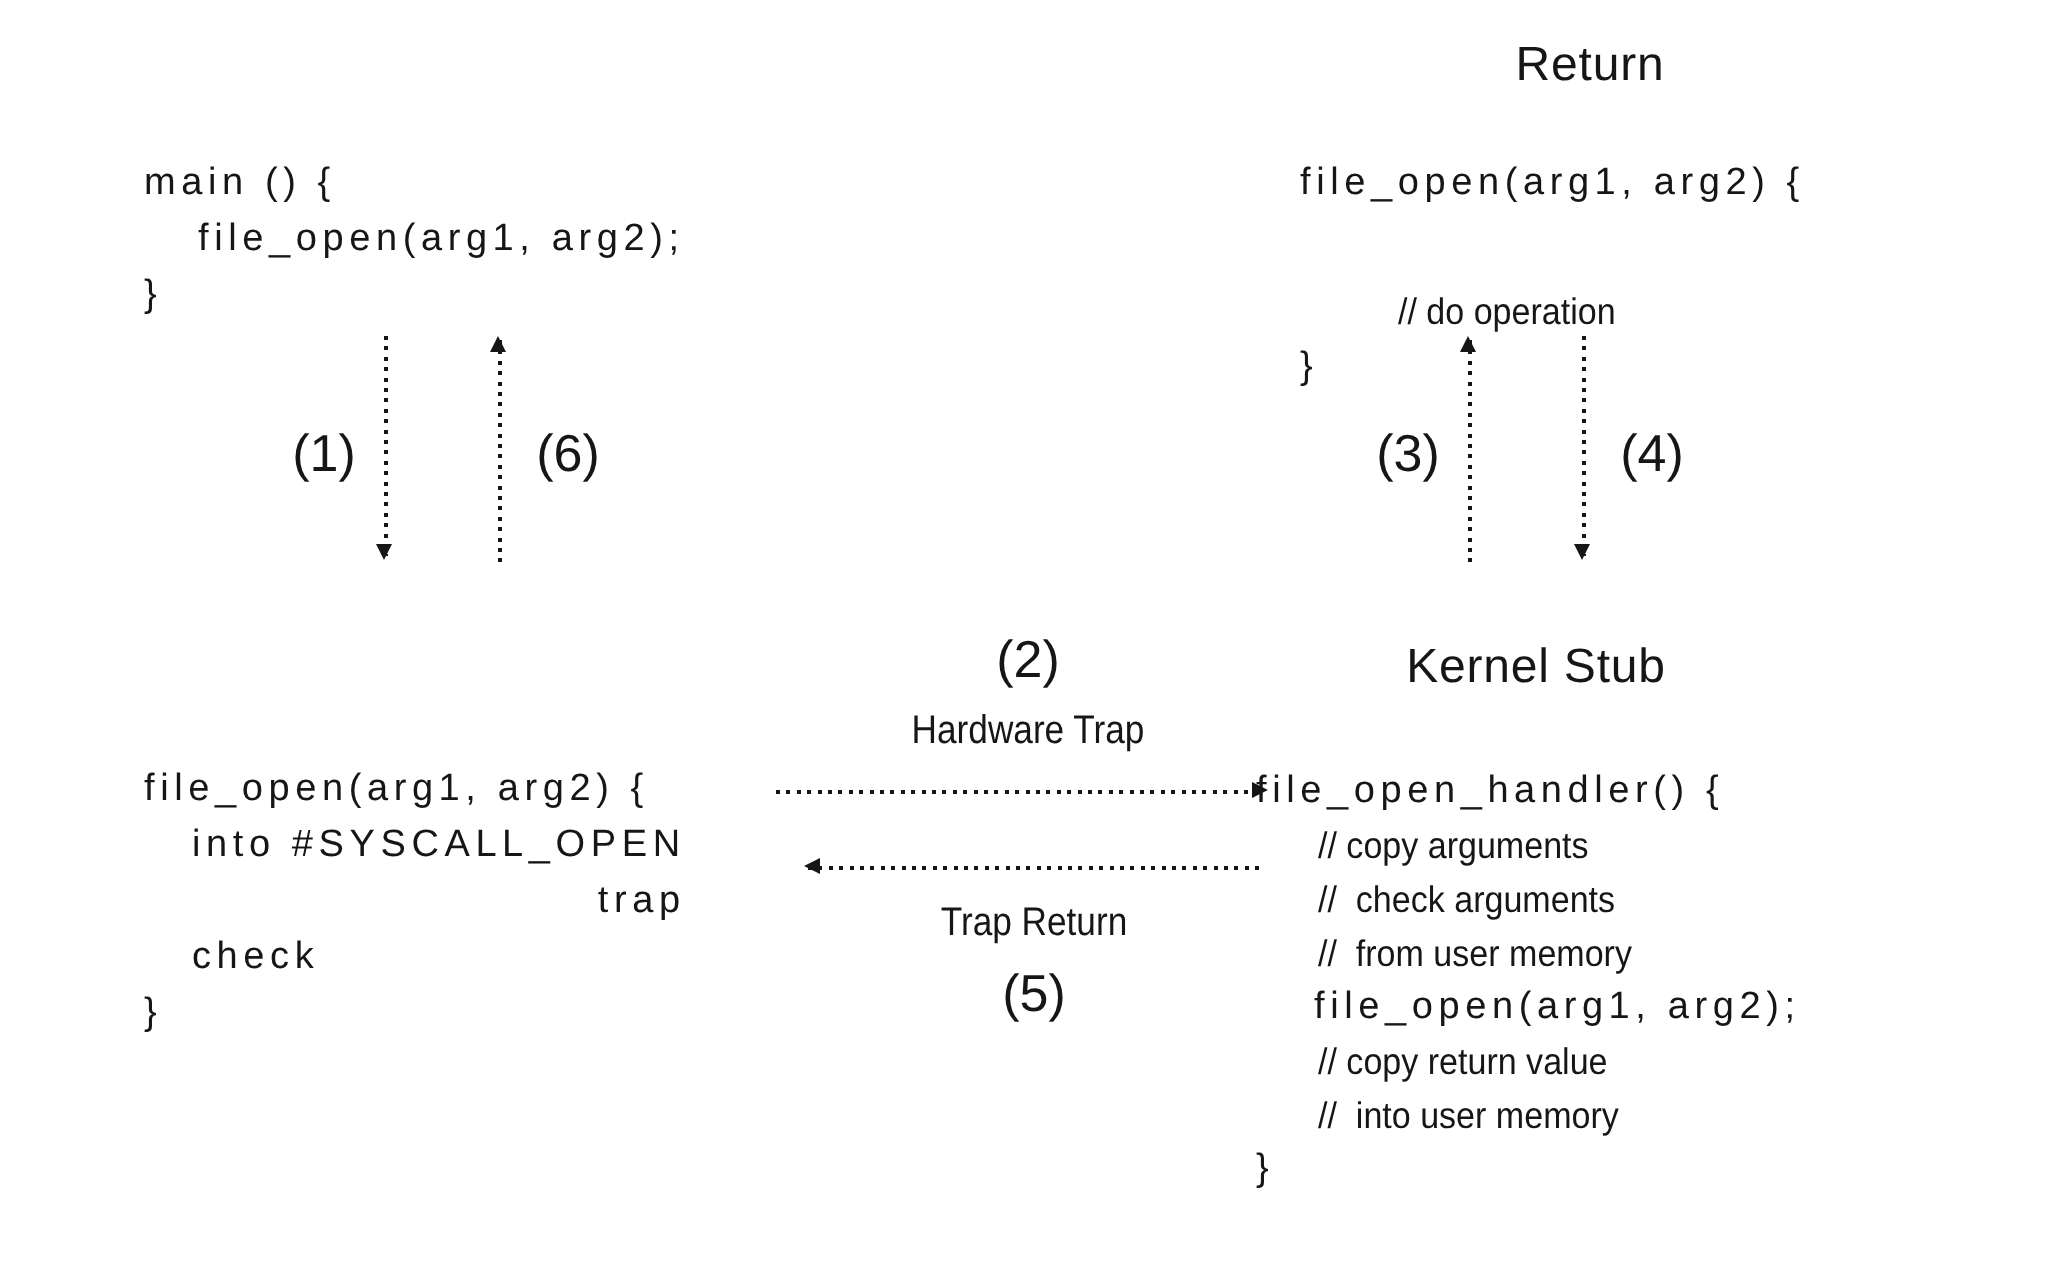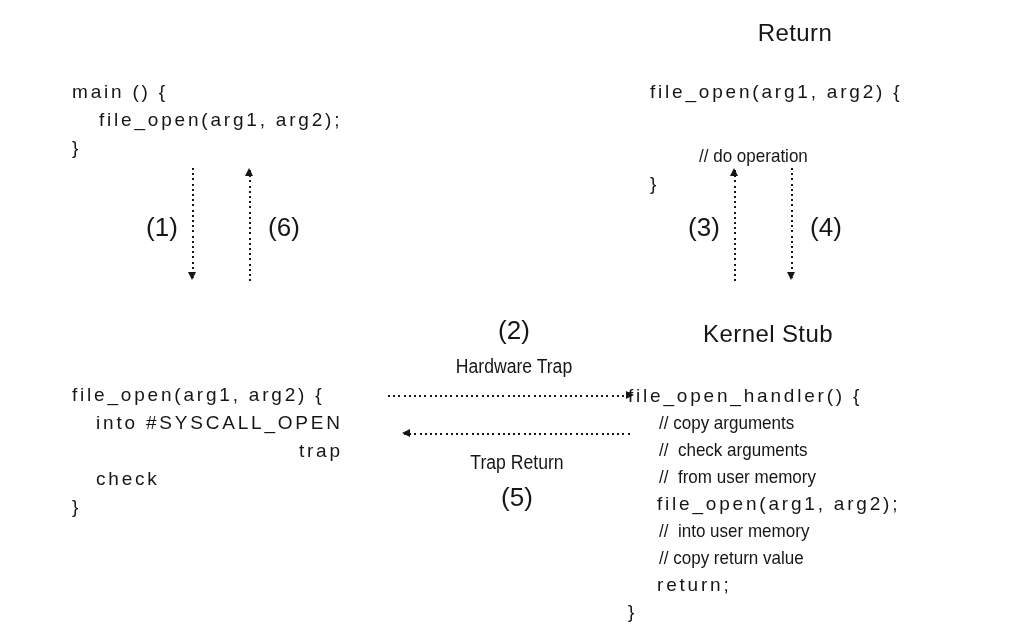--- a/index.html
+++ b/index.html
@@ -122,23 +122,22 @@
       <div class="code-line" style="padding-left: 24px; text-align: right;"><span class="code-text">trap</span></div>
       <div class="code-line" style="padding-left: 24px;"><span class="code-text">check</span></div>
       <div class="code-line" style="padding-left: 0px;"><span class="code-text">}</span></div>
     </div>
   <div class="codeblock tight" style="left:628px; top:382px;">
       <div class="code-line" style="padding-left: 0px;"><span class="code-text">file_open_handler() {</span></div>
       <div class="code-line" style="padding-left: 31px;"><span class="comment-text">// copy arguments</span></div>
       <div class="code-line" style="padding-left: 31px;"><span class="comment-text">//  check arguments</span></div>
       <div class="code-line" style="padding-left: 31px;"><span class="comment-text">//  from user memory</span></div>
       <div class="code-line" style="padding-left: 29px;"><span class="code-text">file_open(arg1, arg2);</span></div>
+      <div class="code-line" style="padding-left: 31px;"><span class="comment-text">// copy return value</span></div>
       <div class="code-line" style="padding-left: 31px;"><span class="comment-text">//  into user memory</span></div>
-      <div class="code-line" style="padding-left: 31px;"><span class="comment-text">// copy return value</span></div>
-      <div class="code-line" style="padding-left: 29px;"><span class="code-text">return;</span></div>
       <div class="code-line" style="padding-left: 0px;"><span class="code-text">}</span></div>
     </div>
 
   <div class="varrow" style="left:188px; top:168px; height:110px;">
     <div class="vline"></div>
     <div class="vhead-down"></div>
   </div>
   <div class="varrow" style="left:245px; top:170px; height:112px;">
     <div class="vline"></div>
     <div class="vhead-up"></div>

